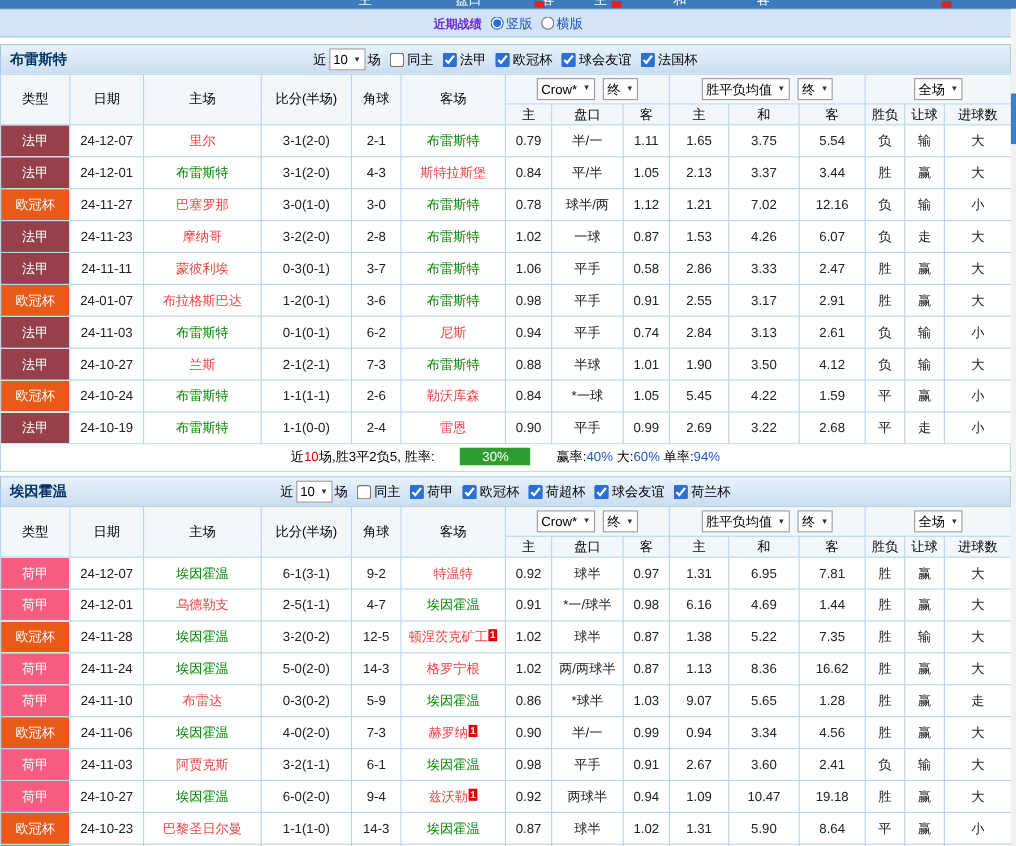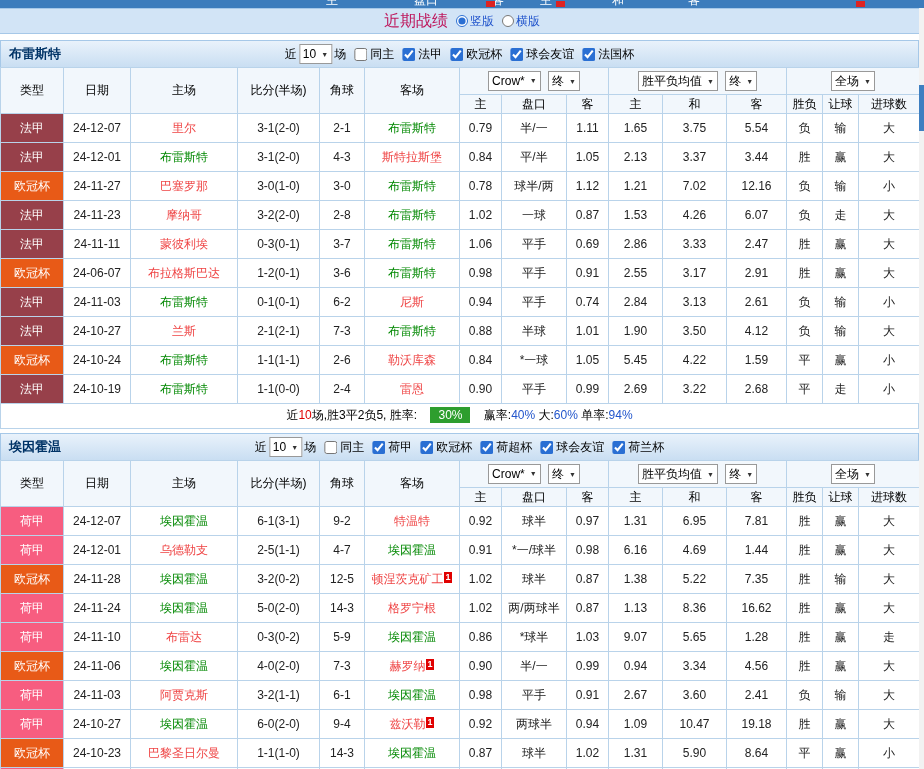--- a/index.html
+++ b/index.html
@@ -3,21 +3,21 @@
 <meta charset="utf-8">
 <style>
   html,body{margin:0;padding:0}
   body{width:924px;height:769px;overflow:hidden;position:relative;background:#fff;
        font-family:"Liberation Sans","DejaVu Sans",sans-serif;font-size:12px;color:#222}
   .top-strip{position:relative;height:8px;background:#3c7cbc;overflow:hidden}
   .frag{position:absolute;top:-7px;color:#fff;font-size:12px;line-height:15px;white-space:nowrap}
   .rblock{position:absolute;top:1px;width:9px;height:6px;background:#d22}
   .title-bar{height:24px;background:#d2e4f6;border-top:1px solid #a6c8e8;border-bottom:1px solid #a6c8e8;
        display:flex;align-items:center;justify-content:center;margin-bottom:6px}
-  .title{color:#be185d;font-weight:normal;font-size:16px}
+  .title{color:#6d28d9;font-weight:bold;font-size:11px}
   input.rd{accent-color:#2a6fd3;width:12px;height:12px;margin:0 2px 0 8px}
   .rlabel{color:#2255cc}
   .section{width:919px}
   .section2{margin-top:4px}
   .section-bar{position:relative;height:26px;background:linear-gradient(#e9f2fb,#c9def2);
        border:1px solid #a6c8e8;border-bottom:none;display:flex;align-items:center;padding:0 8px}
   .team-name{font-weight:bold;color:#003366;font-size:13px}
   .filters{position:absolute;left:50%;transform:translateX(-50%);white-space:nowrap;display:flex;align-items:center;color:#000}
   .filters input[type=checkbox]{width:13px;height:13px;accent-color:#2a6fd3;margin:0 3px 0 8px}
   .flt{color:#000}
@@ -37,21 +37,21 @@
   .draw{color:#2255cc}
   .r-red{color:#e00000}
   .r-blue{color:#2255cc}
   .r-green{color:#008800}
   .badge{display:inline-block;background:#e00000;color:#fff;font-size:9px;line-height:11px;padding:0 1px;
          margin:0 1px;vertical-align:3px;font-weight:bold}
   .summary{border:1px solid #b9d3ea;border-top:none;height:24px;line-height:22px;text-align:center;background:#fff}
   .seg-plain{color:#000}
   .seg-red{color:#e00000}
   .seg-blue{color:#2255cc}
-  .seg-winbox{display:inline-block;background:#2e9e2e;color:#fff;line-height:16px;padding:0 8px;margin:0 10px}
+  .seg-winbox{display:inline-block;background:#2e9e2e;color:#fff;line-height:16px;padding:0 20px;margin:0 20px}
   .scroll-rail{position:absolute;top:8px;right:0;width:5px;height:761px;background:#f2f2f2}
   .scroll-thumb{position:absolute;top:77px;right:0;width:5px;height:46px;background:#3e7fc1}
 </style>
 </head>
 <body>
 
 <div class="top-strip" id="top-strip">
     <span class="frag" style="left: 326px;">主</span>
     <span class="frag" style="left: 414px;">盘口</span>
     <span class="frag" style="left: 492px;">客</span>
@@ -229,31 +229,31 @@
         </tr>
         <tr>
           <td class="league" style="background: rgb(151, 64, 74);">法甲</td>
           <td>24-11-11</td>
           <td><span class="t-opp">蒙彼利埃</span></td>
           <td class="score">0-3(0-1)</td>
           <td>3-7</td>
           <td><span class="t-focus">布雷斯特</span></td>
           <td>1.06</td>
           <td class="line">平手</td>
-          <td>0.69</td>
+          <td>0.58</td>
           <td>2.86</td>
           <td class="draw">3.33</td>
           <td>2.47</td>
           <td class="r-red">胜</td>
           <td class="r-red">赢</td>
           <td class="r-red">大</td>
         </tr>
         <tr>
           <td class="league" style="background: rgb(232, 90, 23);">欧冠杯</td>
-          <td>24-06-07</td>
+          <td>24-01-07</td>
           <td><span class="t-opp">布拉格斯巴达</span></td>
           <td class="score">1-2(0-1)</td>
           <td>3-6</td>
           <td><span class="t-focus">布雷斯特</span></td>
           <td>0.98</td>
           <td class="line">平手</td>
           <td>0.91</td>
           <td>2.55</td>
           <td class="draw">3.17</td>
           <td>2.91</td>

